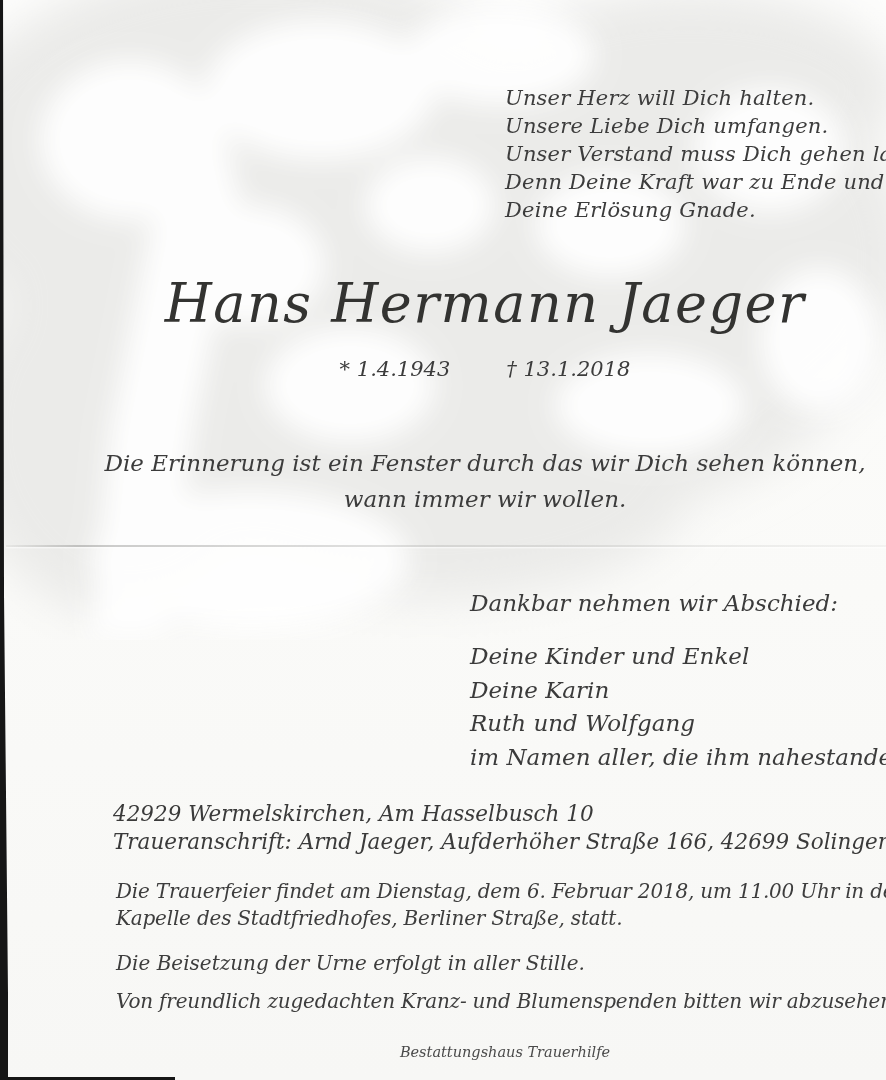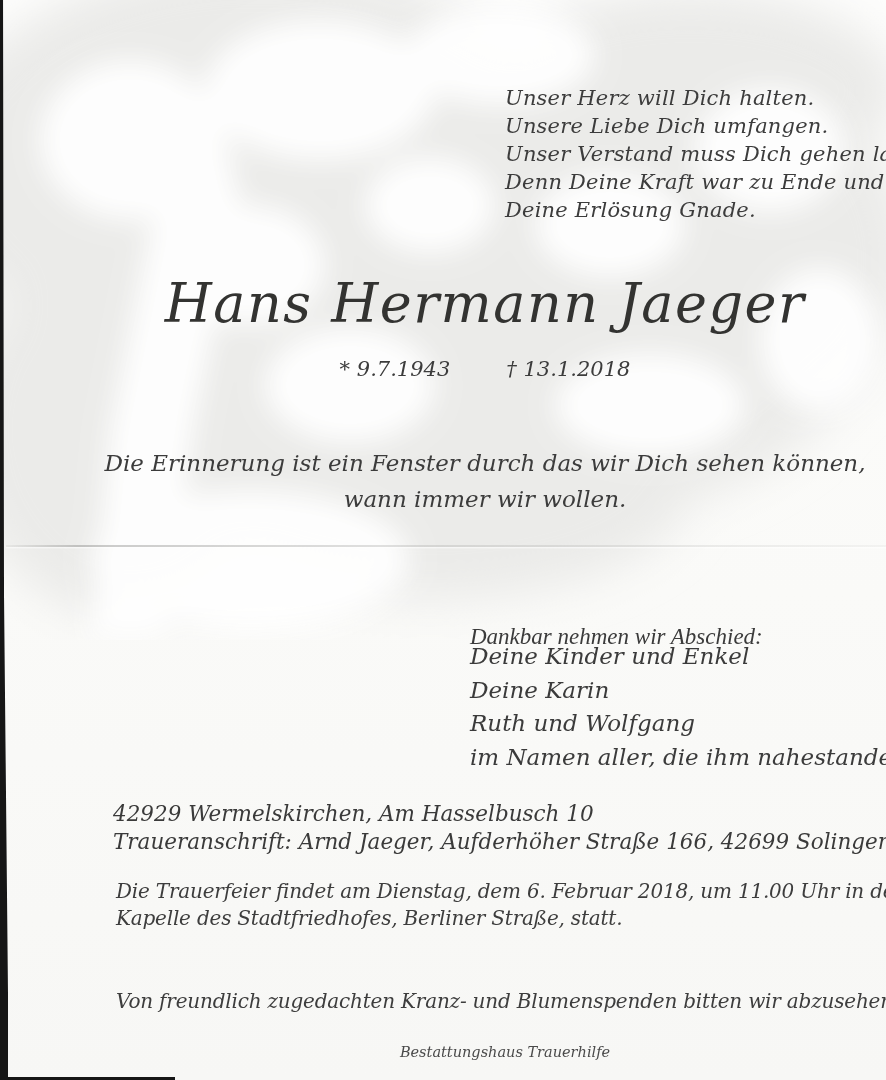--- a/index.html
+++ b/index.html
@@ -51,22 +51,22 @@
     white-space: nowrap;
   }
 
   .dates { top: 357px; font-size: 21px; color: #3c3c3c; }
   .dates .birth { margin-right: 56px; }
 
   .quote1 { top: 450px; font-size: 23px; color: #3c3c3c; white-space: nowrap; }
   .quote2 { top: 486px; font-size: 23px; color: #3c3c3c; }
 
   .farewell-heading {
-    position: absolute; left: 470px; top: 624px;
-    font-size: 23px; color: #3b3b3b; white-space: nowrap; font-family: Liberation Serif, serif;
+    position: absolute; left: 470px; top: 590px;
+    font-size: 23px; color: #3b3b3b; white-space: nowrap;
   }
   .mourners {
     position: absolute; left: 470px; top: 640px;
     font-size: 23px; line-height: 33.5px; color: #3b3b3b; white-space: nowrap;
   }
 
   .address {
     position: absolute; left: 113px; top: 800px;
     font-size: 21.5px; line-height: 27.5px; color: #3a3a3a; white-space: nowrap;
   }
@@ -134,21 +134,21 @@
     <div>Unser Herz will Dich halten.</div>
     <div>Unsere Liebe Dich umfangen.</div>
     <div>Unser Verstand muss Dich gehen lassen.</div>
     <div>Denn Deine Kraft war zu Ende und</div>
     <div>Deine Erlösung Gnade.</div>
   </div>
 
   <div class="center-zone name">Hans Hermann Jaeger</div>
 
   <div class="center-zone dates">
-    <span class="birth">* 9.7.1943</span><span class="death">† 13.1.2018</span>
+    <span class="birth">* 1.4.1943</span><span class="death">† 13.1.2018</span>
   </div>
 
   <div class="center-zone quote1">Die Erinnerung ist ein Fenster durch das wir Dich sehen können,</div>
   <div class="center-zone quote2">wann immer wir wollen.</div>
 
   <div class="farewell-heading">Dankbar nehmen wir Abschied:</div>
 
   <div class="mourners">
     <div>Deine Kinder und Enkel</div>
     <div>Deine Karin</div>
@@ -159,18 +159,19 @@
   <div class="address">
     <div>42929 Wermelskirchen, Am Hasselbusch 10</div>
     <div>Traueranschrift: Arnd Jaeger, Aufderhöher Straße 166, 42699 Solingen</div>
   </div>
 
   <div class="service">
     <div>Die Trauerfeier findet am Dienstag, dem 6. Februar 2018, um 11.00 Uhr in der</div>
     <div>Kapelle des Stadtfriedhofes, Berliner Straße, statt.</div>
   </div>
 
+  <div class="burial">Die Beisetzung der Urne erfolgt in aller Stille.</div>
 
   <div class="flowers">Von freundlich zugedachten Kranz- und Blumenspenden bitten wir abzusehen.</div>
 
   <div class="footer-zone">Bestattungshaus Trauerhilfe</div>
 
 </div>
 
 </body></html>

